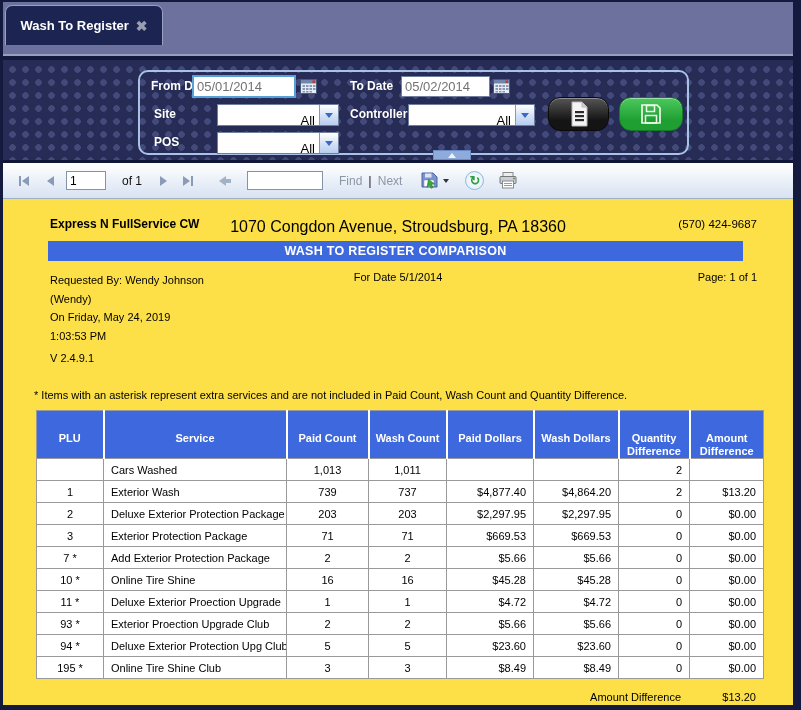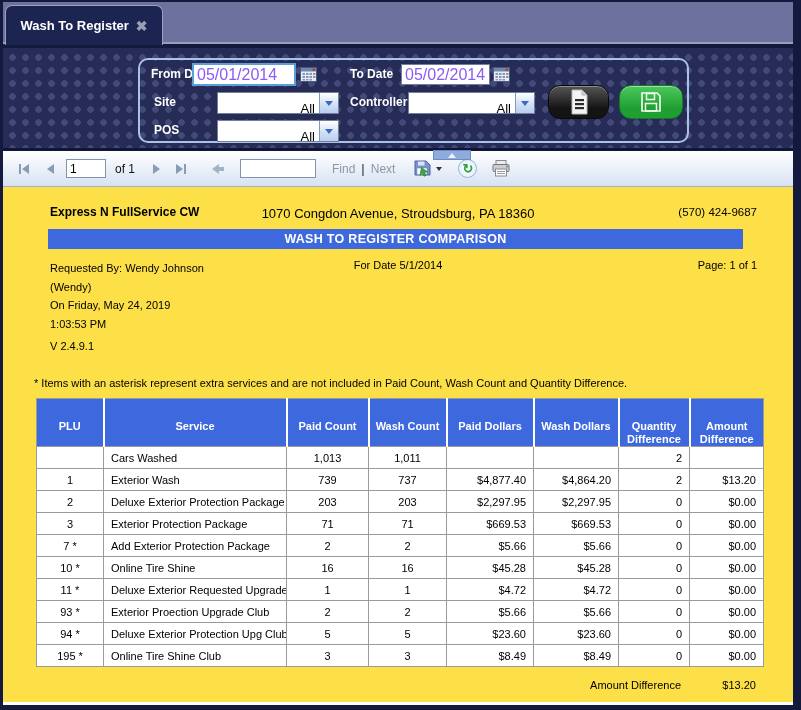--- a/index.html
+++ b/index.html
@@ -7,21 +7,21 @@
   body { font-family:"Liberation Sans", sans-serif; }
 
   .window {
     position:relative; width:801px; height:710px; margin:0 auto;
     background:#ffffff; overflow:hidden;
     border-left:3px solid #141a3e; border-right:8px solid #141a3e;
     border-top:2px solid #141a3e; border-bottom:5px solid #141a3e;
   }
 
   
-  .tabbar { position:relative; height:42px; background:#6c719d; border-bottom:2px solid #9a9ebb; }
+  .tabbar { position:relative; height:54px; background:#6c719d; border-bottom:2px solid #9a9ebb; }
   .tab {
     position:absolute; left:2px; top:3px; width:158px; height:40px;
     background:#1c2451; border:1px solid #9aa0c2; border-bottom:none;
     border-radius:7px 7px 0 0; display:flex; align-items:center; justify-content:center; gap:7px;
     cursor:default;
   }
   .tab-label { color:#ffffff; font-weight:bold; font-size:13px; }
   .tab-close { color:#9a9eb2; font-weight:bold; font-size:14px; line-height:1; }
   .dark-strip { height:4px; background:#141a3e; }
 
@@ -31,21 +31,21 @@
     background-image:radial-gradient(circle, rgba(110,120,175,0.40) 3px, transparent 3.6px);
     background-size:13px 13px; background-position:3px 3px;
   }
   .filter-panel {
     position:absolute; left:135px; top:10px; width:551px; height:85px;
     border:2px solid #a9c2e6; border-radius:10px;
   }
   .flabel { position:absolute; color:#ffffff; font-weight:bold; font-size:12px; white-space:nowrap; }
   .ftext {
     position:absolute; height:21px; border:1px solid #6f7f9d; background:#ffffff;
-    font-family:"Liberation Sans",sans-serif; font-size:16px; padding:0 3px; color:#8b5cf6;
+    font-family:"Liberation Sans",sans-serif; font-size:13px; padding:0 3px; color:#737373;
   }
   .ftext.focused { border:2px solid #57a0d8; height:23px; }
   .cal-btn { position:absolute; width:17px; height:16px; background:none; border:none; cursor:pointer; padding:0; }
   .fselect {
     position:absolute; height:22px; background:#ffffff; border:1px solid #6f7f9d;
     display:flex; align-items:stretch; cursor:default;
   }
   .fselect .val { flex:1; font-size:13px; padding:8px 4px; color:#000; overflow:hidden;text-align:right; }
   .fselect .arrow-btn {
     width:19px; border-left:1px solid #7a9cc8;
@@ -74,39 +74,39 @@
   .toolbar {
     height:36px; background:linear-gradient(#ffffff,#e9eff8 55%,#d7e2f2);
     border-bottom:1px solid #9fb0c4; display:flex; align-items:center; padding-left:14px;
     font-size:12px; color:#222;
   }
   .nav-btn { display:flex; align-items:center; gap:1px; background:none; border:none; padding:2px; cursor:pointer; }
   .tri-l { width:0; height:0; border-top:5px solid transparent; border-bottom:5px solid transparent; border-right:7px solid #8a9bb8; }
   .tri-r { width:0; height:0; border-top:5px solid transparent; border-bottom:5px solid transparent; border-left:7px solid #8a9bb8; }
   .nbar { width:2px; height:10px; background:#8a9bb8; }
   .page-input { width:40px; height:19px; border:1px solid #8593a8; font-size:12px; padding:0 3px; margin-left:10px; font-family:"Liberation Sans",sans-serif; }
-  .of-label { margin-left:9px; color:#111; }
+  .of-label { margin-left:16px; color:#111; }
   .back-arrow { margin-left:24px; display:flex; align-items:center; background:none; border:none; cursor:pointer; }
   .back-arrow .head { width:0; height:0; border-top:5px solid transparent; border-bottom:5px solid transparent; border-right:7px solid #a3b2c6; }
   .back-arrow .tail { width:5px; height:4px; background:#a3b2c6; }
   .search-input { width:76px; height:19px; border:1px solid #8593a8; margin-left:16px; font-size:12px; padding:0 3px; font-family:"Liberation Sans",sans-serif; }
   .link { color:#8c97a8; margin-left:16px; cursor:pointer; text-decoration:none; }
   .link-sep { color:#667; margin-left:6px; font-weight:bold; }
   .tool-ic { background:none; border:none; display:flex; align-items:center; cursor:pointer; }
   .caret { width:0; height:0; border-left:3.5px solid transparent; border-right:3.5px solid transparent; border-top:4px solid #333; margin-left:4px; }
   .refresh-circle {
     width:19px; height:19px; border-radius:50%; border:1px solid #8fb8dc;
     background:radial-gradient(#ffffff,#dcebf8); color:#2e9e40; font-size:13px; font-weight:bold;
     display:flex; align-items:center; justify-content:center; line-height:1;
   }
 
   
   .report { position:relative; height:515px; background:#fde047; font-size:11px; color:#000; }
   .rpt-company { position:absolute; left:47px; top:18px; font-weight:bold; font-size:12px; }
-  .rpt-address { position:absolute; left:45px; right:45px; top:19px; text-align:center; font-size:13px; }
+  .rpt-address { position:absolute; left:45px; right:45px; top:19px; text-align:center; font-size:16px; }
   .rpt-phone   { position:absolute; right:36px; top:19px; font-size:11.5px; }
   .rpt-banner  {
     position:absolute; left:45px; top:42px; width:695px; height:20px; line-height:20px;
     background:#3d68de; color:#ffffff; font-weight:bold; font-size:12.5px; text-align:center;
     letter-spacing:0.3px;
   }
   .rpt-req  { position:absolute; left:47px; top:72px; line-height:18.5px; }
   .rpt-fordate { position:absolute; left:45px; right:45px; top:72px; text-align:center; }
   .rpt-page { position:absolute; right:36px; top:72px; }
   .rpt-version { position:absolute; left:47px; top:153px; }
@@ -386,21 +386,21 @@
             <td class="c1">Online Tire Shine</td>
             <td class="c2">16</td>
             <td class="c3">16</td>
             <td class="c4">$45.28</td>
             <td class="c5">$45.28</td>
             <td class="c6">0</td>
             <td class="c7">$0.00</td>
           </tr>
           <tr>
             <td class="c0">11 *</td>
-            <td class="c1">Deluxe Exterior Requested Upgrade</td>
+            <td class="c1">Deluxe Exterior Proection Upgrade</td>
             <td class="c2">1</td>
             <td class="c3">1</td>
             <td class="c4">$4.72</td>
             <td class="c5">$4.72</td>
             <td class="c6">0</td>
             <td class="c7">$0.00</td>
           </tr>
           <tr>
             <td class="c0">93 *</td>
             <td class="c1">Exterior Proection Upgrade Club</td>

